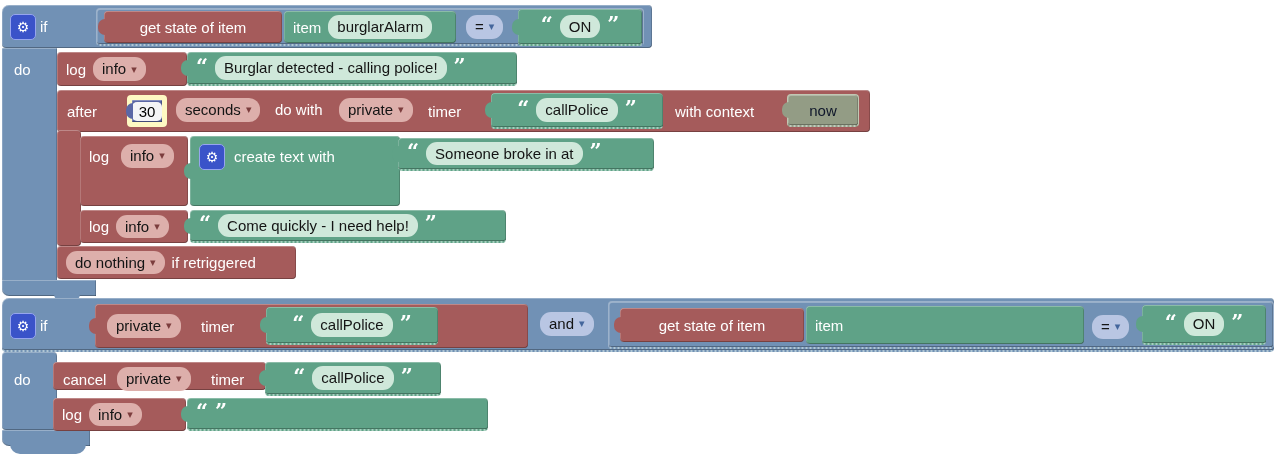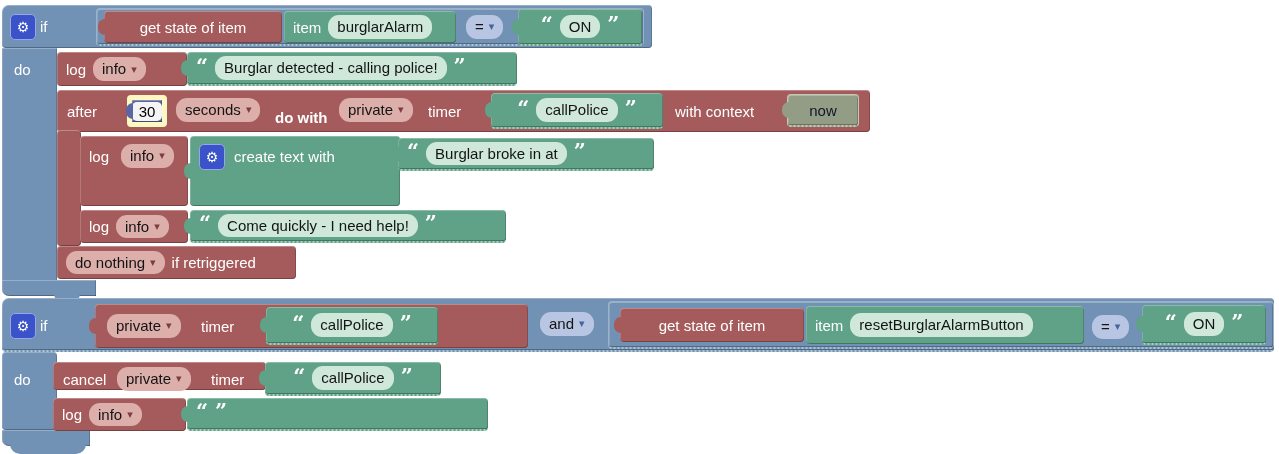--- a/index.html
+++ b/index.html
@@ -88,21 +88,21 @@
 
   <div class="b red" style="left:57px;top:90px;width:813px;height:42px;">
     <div class="lbl" style="left:10px;top:0;height:42px;">after</div>
     <div class="b mathc tab" style="left:70px;top:5px;width:40px;height:32px;display:flex;align-items:center;justify-content:center;">
       <span class="whitef"><span>30</span></span>
     </div>
     <span class="field abs" style="left:119px;top:8px;">
       <span>seconds</span>
       <span class="arr">▾</span>
     </span>
-    <div class="lbl" style="left:218px;top:8px;height:38px;font-weight:bold;">do with</div>
+    <div class="lbl" style="left:218px;top:0;height:38px;">do with</div>
     <span class="field abs" style="left:282px;top:8px;">
       <span>private</span>
       <span class="arr">▾</span>
     </span>
     <div class="lbl" style="left:371px;top:0;height:42px;">timer</div>
     <div class="b green flex tab dotted" style="left:434px;top:3px;width:172px;height:36px;justify-content:center;">
       <span class="q">“</span>
       <span class="field mint">
           <span>callPolice</span>
         </span>
@@ -131,21 +131,21 @@
   </div>
   <div class="b green tab" style="left:190px;top:136px;width:210px;height:70px;">
     <div class="gear" style="left:9px;top:8px;">
         <span>⚙</span>
       </div>
     <div class="lbl" style="left:44px;top:0;height:40px;">create text with</div>
   </div>
   <div class="b green flex tab dotted" style="left:398px;top:138px;width:256px;height:33px;">
     <span class="q">“</span>
     <span class="field mint">
-        <span>Burglar broke in at</span>
+        <span>Someone broke in at</span>
       </span>
     <span class="q">”</span>
   </div>
 
   <div class="b red flex" style="left:80px;top:210px;width:108px;height:33px;">
     <span>log</span>
     <span class="field">
       <span>info</span>
       <span class="arr">▾</span>
     </span>
@@ -189,23 +189,20 @@
     <span>and</span>
     <span class="arr">▾</span>
   </span>
 
   <div class="b blue inner-border dotted" style="left:608px;top:301px;width:666px;height:48px;"></div>
   <div class="b red flex tab" style="left:620px;top:308px;width:184px;height:34px;justify-content:center;">
     <span>get state of item</span>
   </div>
   <div class="b green flex" style="left:806px;top:306px;width:278px;height:38px;">
     <span>item</span>
-    <span class="field mint">
-        <span>resetBurglarAlarmButton</span>
-      </span>
   </div>
   <span class="field bluef abs" style="left:1092px;top:315px;">
     <span>=</span>
     <span class="arr">▾</span>
   </span>
   <div class="b green flex tab dotted" style="left:1142px;top:305px;width:124px;height:40px;justify-content:center;">
     <span class="q">“</span>
     <span class="field mint">
         <span>ON</span>
       </span>

